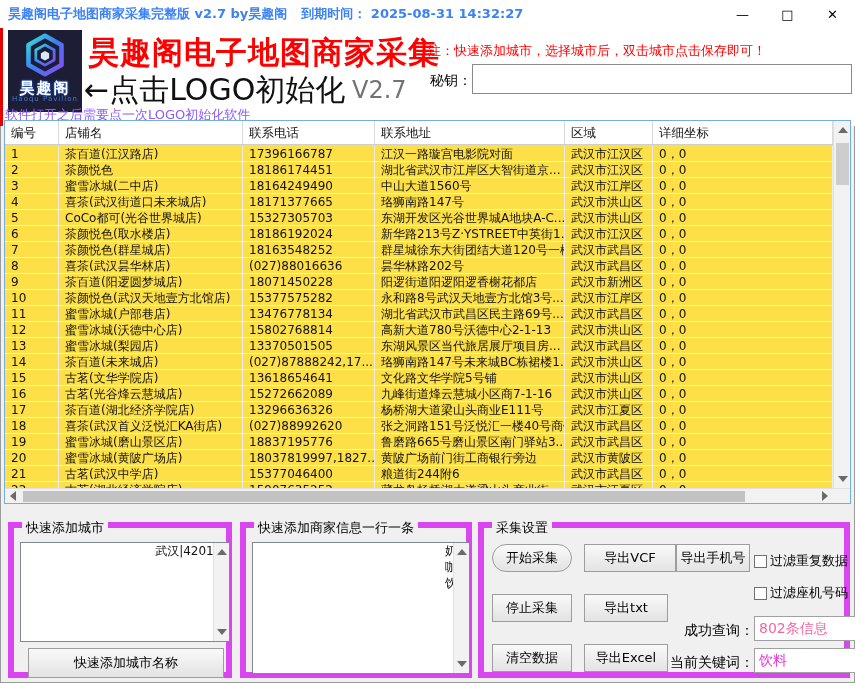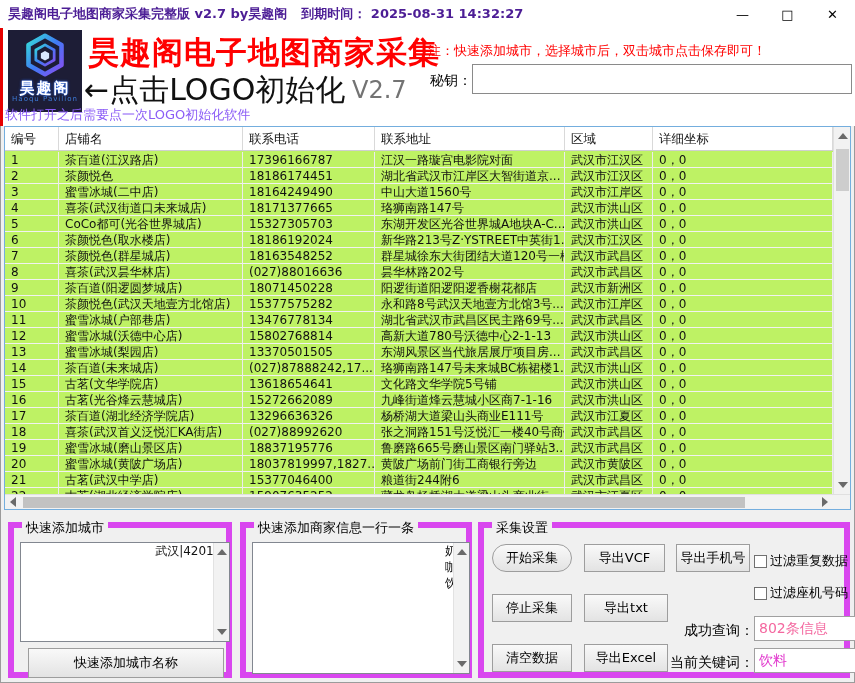--- a/index.html
+++ b/index.html
@@ -1,42 +1,42 @@
 <!DOCTYPE html>
 <html style="--success-color: #f4679f; --keyword-color: #e23ace;"><head>
 <meta charset="utf-8">
 <style>
   html,body{margin:0;padding:0;background:#d8d8d8;}
   *{box-sizing:border-box;font-family:"DejaVu Sans","Liberation Sans",sans-serif;}
   .window{position:relative;width:855px;height:683px;background:#f0f0f0;box-shadow:inset 0 0 0 1px #9b9b9b;overflow:hidden;}
 
   
   .titlebar{position:absolute;left:0;top:0;width:855px;height:28px;background:#ffffff;display:flex;align-items:center;}
-  .titlebar .ttext{font-size:13px;font-weight:bold;color:#4c1d95;margin-left:8px;white-space:nowrap;}
+  .titlebar .ttext{font-size:13px;font-weight:bold;color:#3b82f6;margin-left:8px;white-space:nowrap;}
   .titlebar .expire{margin-left:14px;}
   .caption-btns{position:absolute;right:0;top:0;height:28px;display:flex;}
   .cap-btn{width:45px;height:28px;display:flex;align-items:center;justify-content:center;font-size:13px;color:#000;}
 
   
   .header{position:absolute;left:0;top:28px;width:855px;height:98px;background:#ffffff;}
   .red-edge{position:absolute;left:0;top:0;width:3px;height:98px;background:#e60000;}
   .logo{position:absolute;left:8px;top:2px;width:74px;height:82px;background:#1d1d36;display:flex;flex-direction:column;align-items:center;}
   .logo svg{margin-top:3px;}
   .logo .cn{color:#fff;font-size:15px;font-weight:bold;letter-spacing:2px;line-height:14px;text-shadow:0 0 3px #2c6cf0,0 0 1px #2c6cf0;}
   .logo .en{color:#3d7bd8;font-size:7px;line-height:9px;letter-spacing:1px;}
   .brand{position:absolute;left:88px;top:4px;font-size:31px;font-weight:bold;color:#ff0000;letter-spacing:1px;white-space:nowrap;}
   .note{position:absolute;left:428px;top:14px;font-size:13px;color:#ff0000;white-space:nowrap;}
   .init-hint{position:absolute;left:84px;top:42px;font-size:30px;color:#111;white-space:nowrap;}
   .version{position:absolute;left:352px;top:48px;font-size:24px;color:#737373;}
   .key-label{position:absolute;left:430px;top:44px;font-size:14px;color:#000;}
   .key-input{position:absolute;left:472px;top:36px;width:380px;height:30px;background:#fff;border:1px solid #8a8a8a;font-size:14px;padding:0 6px;}
   .warning{position:absolute;left:5px;top:78px;font-size:13px;color:#8b5cf6;white-space:nowrap;}
 
   
-  .tablebox{position:absolute;left:4px;top:126px;width:847px;height:384px;background:#bef264;border:1px solid #74aede;}
+  .tablebox{position:absolute;left:4px;top:120px;width:847px;height:384px;background:#fde047;border:1px solid #74aede;}
   .thead{position:absolute;left:0;top:0;width:828px;height:24px;display:flex;background:#fff;border-bottom:1px solid #cfcfcf;}
   .th{font-size:12.5px;color:#111;padding:4px 0 0 6px;border-right:1px solid #d9d9d9;white-space:nowrap;overflow:hidden;}
   .rows{position:absolute;left:0;top:25px;width:828px;height:343px;overflow:hidden;}
   .trow{display:flex;width:828px;height:16px;}
   .tcell{font-size:12px;color:#111;line-height:16px;padding:0 0 0 6px;border-right:1px solid #ececec;border-bottom:1px solid #f1f1f1;white-space:nowrap;overflow:hidden;}
   .c0{width:54px;}.c1{width:184px;}.c2{width:132px;}.c3{width:190px;}.c4{width:88px;}.c5{flex:1;}
 
   
   .vsb{position:absolute;right:0;top:0;width:17px;height:367px;background:#f2f2f2;border-left:1px solid #e0e0e0;}
   .vsb .thumb{position:absolute;left:2px;top:22px;width:13px;height:42px;background:#cdcdcd;}
@@ -58,21 +58,21 @@
   .listbox{position:absolute;background:#fff;border:1px solid #828790;overflow:hidden;text-align:right;}
   .lb-city{left:6px;top:14px;width:210px;height:100px;}
   .lb-merchant{left:6px;top:14px;width:218px;height:132px;}
   .litem{font-size:12px;color:#111;line-height:15px;padding:1px 0 0 3px;white-space:nowrap;}
   .lb-sb{position:absolute;right:0;top:0;width:16px;height:100%;background:#f2f2f2;border-left:1px solid #e2e2e2;}
 
   .btn{position:absolute;background:linear-gradient(#f9f9f9,#e3e3e3);border:1px solid #9d9d9d;font-size:13px;color:#000;display:flex;align-items:center;justify-content:center;white-space:nowrap;}
   .btn-addcity{left:14px;top:120px;width:196px;height:30px;}
 
   .b-start{left:8px;top:16px;width:80px;height:28px;border-radius:14px;}
-  .b-vcf{left:100px;top:16px;width:81px;height:28px;}
+  .b-vcf{left:100px;top:16px;width:92px;height:28px;}
   .b-phone{left:192px;top:16px;width:74px;height:28px;}
   .b-stop{left:8px;top:66px;width:80px;height:28px;}
   .b-txt{left:100px;top:66px;width:84px;height:28px;}
   .b-clear{left:8px;top:116px;width:80px;height:28px;}
   .b-excel{left:100px;top:116px;width:84px;height:28px;}
 
   .checkline{position:absolute;display:flex;align-items:center;}
   .ck1{left:270px;top:24px;}
   .ck2{left:270px;top:56px;}
   .ckbox{width:13px;height:13px;background:#fff;border:1px solid #707070;margin-right:3px;flex:none;}

